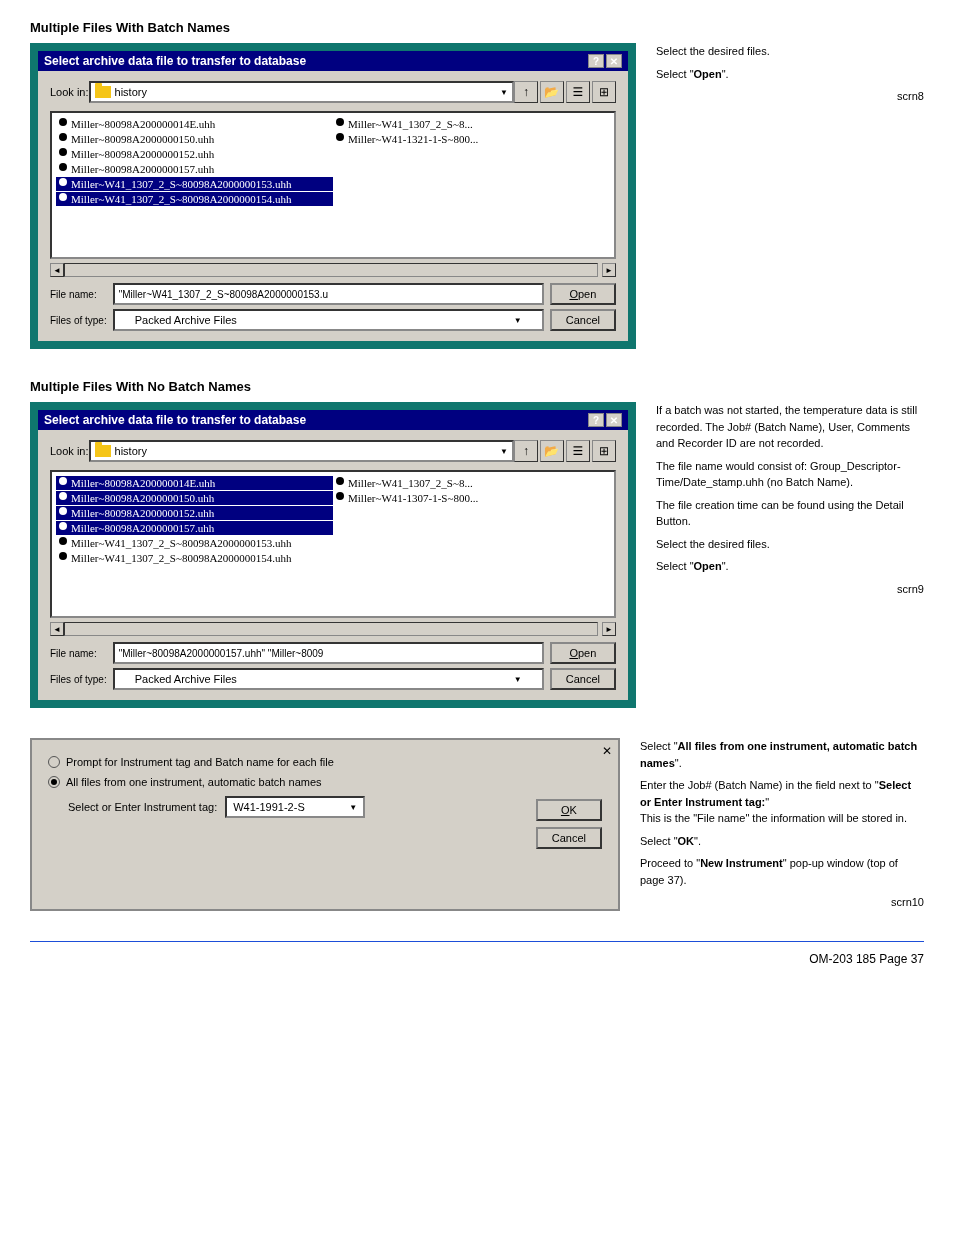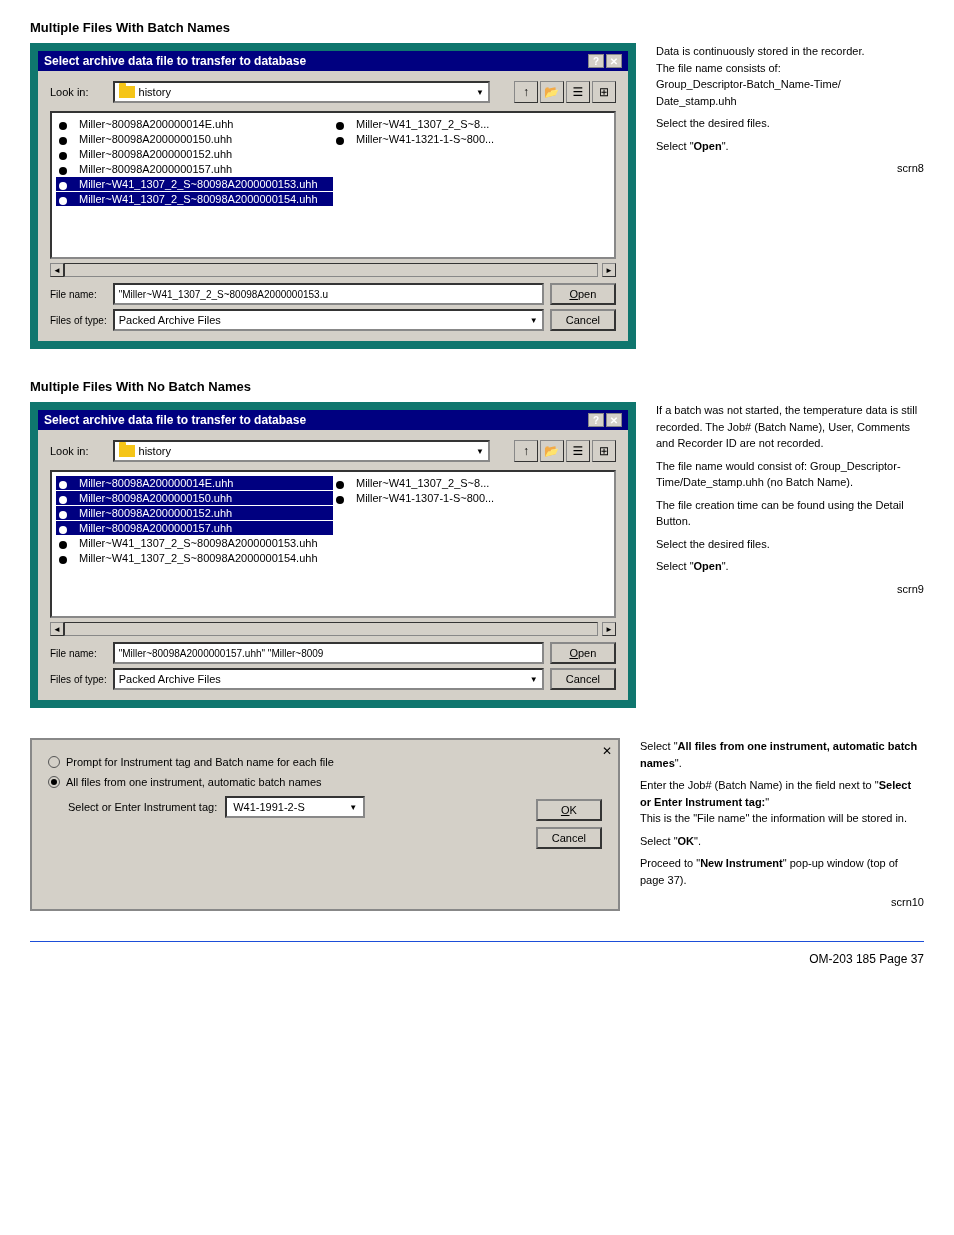--- a/index.html
+++ b/index.html
@@ -61,21 +61,21 @@
       cursor: pointer;
     }
 
     .dialog-body {
       padding: 10px 12px;
     }
 
     .look-in-row {
       display: flex;
       align-items: center;
-      gap: 24px;
+      gap: 0;
       margin-bottom: 8px;
     }
 
     .look-in-label {
       font-size: 11px;
       white-space: nowrap;
     }
 
     .look-in-dropdown {
       display: flex;
@@ -127,26 +127,27 @@
       border: 1px outset #888;
       display: flex;
       align-items: center;
       justify-content: center;
       font-size: 12px;
       cursor: pointer;
     }
 
     .file-item {
       display: flex;
-      align-items: flex-end;
-      gap: 12px;
+      align-items: flex-start;
+      gap: 4px;
       padding: 1px 3px;
       font-size: 11px;
       white-space: nowrap;
       overflow: hidden;
+      font-family: Liberation Serif, serif;
     }
 
     .file-item.selected {
       background: #000080;
       color: #fff;
     }
 
     .file-dot {
       width: 8px;
       height: 8px;
@@ -202,21 +203,21 @@
       padding: 2px 4px;
       font-size: 11px;
       height: 22px;
     }
 
     .field-dropdown {
       display: flex;
       align-items: center;
       background: #fff;
       border: 2px inset #888;
-      padding: 2px 4px;
+      padding: 2px 20px;
       font-size: 11px;
       height: 22px;
     }
 
     .win-button {
       background: #d4d0c8;
       border: 2px outset #888;
       padding: 3px 14px;
       font-size: 11px;
       cursor: pointer;
@@ -435,21 +436,20 @@
           <div class="field-dropdown">
             <span>Packed Archive Files</span>
             <span style="margin-left:auto;font-size:8px;">▼</span>
           </div>
           <div class="win-button">Cancel</div>
         </div>
       </div>
     </div>
 
     <div class="side-text">
-      <p>Data is continuously stored in the recorder.<br>The file name consists of:<br>Group_Descriptor-Batch_Name-Time/<br>Date_stamp.uhh</p>
       <p>Select the desired files.</p>
       <p>Select "<strong>Open</strong>".</p>
       <div class="scrn-label">scrn8</div>
     </div>
   </div>
 </div>
 
 <div>
   <div class="section-title">Multiple Files With No Batch Names</div>
 

